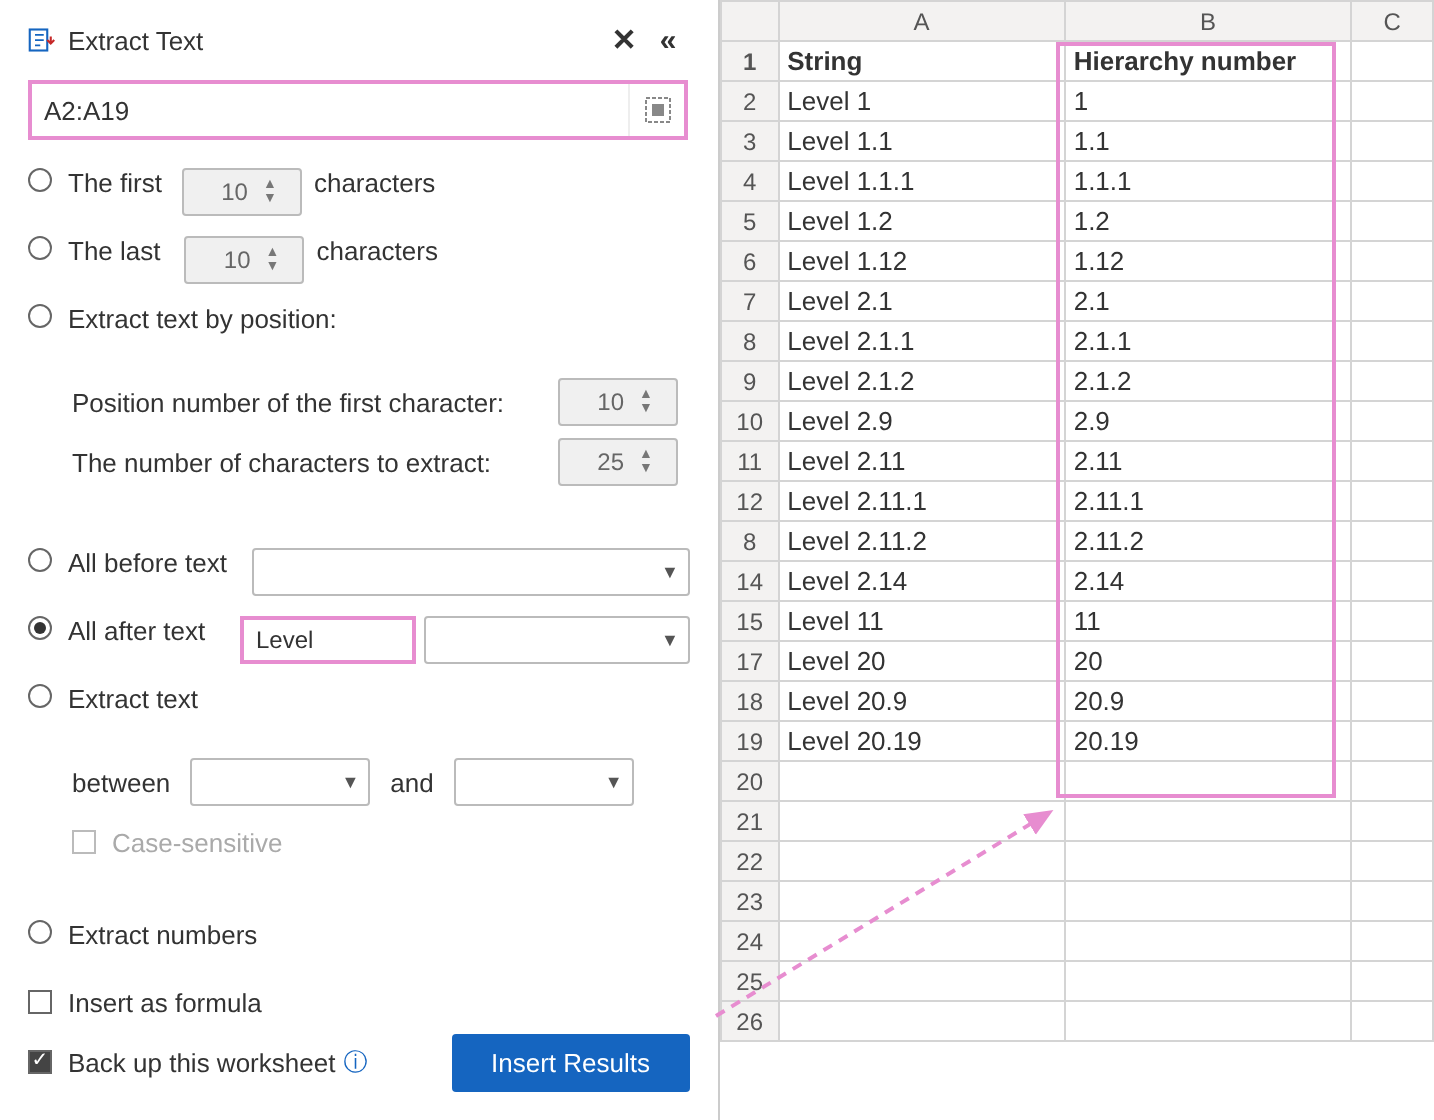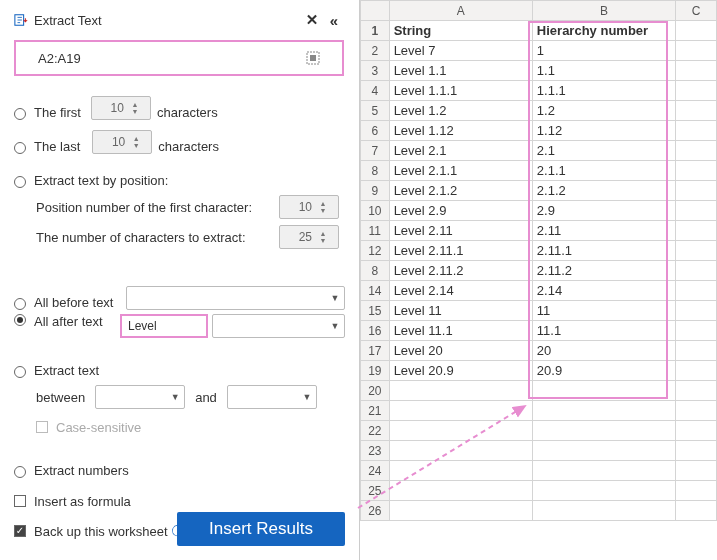--- a/index.html
+++ b/index.html
@@ -3,24 +3,24 @@
 <meta charset="utf-8">
 <style>
 *{box-sizing:border-box;margin:0;padding:0;font-family:"Segoe UI",Arial,sans-serif;font-size:13px;color:#333}
 body{width:717px;height:560px;background:#fff;position:relative;overflow:hidden}
 .panel{position:absolute;left:0;top:0;width:360px;height:560px;border-right:1px solid #ccc;padding:8px 14px 14px 14px}
 .titlebar{display:flex;align-items:center;height:24px;margin-bottom:8px}
 .titlebar .icon{width:14px;height:14px;margin-right:6px}
 .titlebar .t{font-weight:400}
 .titlebar .sp{flex:1}
 .tbtn{width:22px;height:22px;display:flex;align-items:center;justify-content:center;cursor:pointer;font-weight:700;font-size:15px}
-.range-row{display:flex;align-items:center;border:2px solid #e78dd0;padding:16px;height:30px;width:330px;margin-bottom:14px}
+.range-row{display:flex;align-items:center;border:2px solid #e78dd0;padding:0;height:30px;width:330px;margin-bottom:14px}
 .range-row input{flex:1;border:none;outline:none;padding:4px 6px;font-size:13px;background:transparent}
 .sel-btn{width:28px;height:100%;display:flex;align-items:center;justify-content:center;border-left:1px solid #eee}
-.opt{display:flex;align-items:flex-end;height:30px;margin-bottom:4px}
+.opt{display:flex;align-items:flex-start;height:30px;margin-bottom:4px}
 .radio{width:12px;height:12px;border:1px solid #666;border-radius:50%;margin-right:8px;display:inline-flex;align-items:center;justify-content:center;flex:0 0 12px}
 .radio.sel::after{content:"";width:6px;height:6px;background:#333;border-radius:50%}
 .chk{width:12px;height:12px;border:1px solid #666;margin-right:8px;display:inline-flex;align-items:center;justify-content:center;flex:0 0 12px}
 .chk.sel{background:#444}
 .chk.sel::after{content:"✓";color:#fff;font-size:10px;line-height:1}
 .chk.dis{border-color:#bbb}
 .spin{width:60px;height:24px;border:1px solid #bbb;background:#f0f0f0;display:flex;align-items:center;margin:0 6px;border-radius:2px}
 .spin input{width:36px;border:none;background:transparent;text-align:right;padding-right:4px;font-size:12px;color:#666;outline:none}
 .spin .arrows{width:14px;display:flex;flex-direction:column;font-size:7px;color:#777;line-height:7px;align-items:center}
 .sub{margin-left:22px;display:flex;align-items:center;height:30px;justify-content:space-between}
@@ -29,21 +29,21 @@
 .dd .val{flex:1;padding:0 6px;font-size:12px}
 .dd .car{width:18px;text-align:center;font-size:9px;color:#555}
 .after-row{display:flex;align-items:flex-start;height:30px;margin-bottom:4px}
 .after-row .radio{margin-right:8px}
 .after-row .lab{width:86px}
 .after-input{width:88px;height:24px;border:2px solid #e78dd0;padding:2px 6px;font-size:12px;outline:none;margin-right:4px}
 .sub2{margin-left:22px;display:flex;align-items:center;height:30px}
 .dis-text{color:#aaa}
 .footer{position:absolute;bottom:14px;left:14px;right:14px}
 .footer .row{display:flex;align-items:center;height:30px}
-.insert-btn{position:absolute;right:0;bottom:0;background:#1565c0;color:#fff;padding:7px 32px;border:none;cursor:pointer;font-size:17px;border-radius:2px}
+.insert-btn{position:absolute;right:0;bottom:0;background:#1565c0;color:#fff;padding:7px 20px;border:none;cursor:pointer;font-size:13px;border-radius:2px}
 .q{color:#1565c0;margin-left:4px;font-size:12px}
 .grid{position:absolute;left:360px;top:0;right:0;bottom:0;background:#fff}
 table{border-collapse:collapse;width:100%}
 td,th{border:1px solid #d4d4d4;height:20px;font-weight:400;text-align:left;padding:0 4px;font-size:13px;white-space:nowrap}
 th{background:#f3f2f1;text-align:center;color:#555;font-size:12px}
 th.rowh{width:28px;text-align:center}
 td.rowh{background:#f3f2f1;text-align:center;color:#555;font-size:12px}
 tr.hdr td{font-weight:700}
 .colA{width:140px}
 .colB{width:140px}
@@ -149,21 +149,21 @@
     <span class="dd" style="width:90px;margin-left:10px">
         <span class="val"></span>
         <span class="car">▼</span>
       </span>
   </div>
   <div class="sub2">
     <span class="chk dis"></span>
     <span class="dis-text">Case-sensitive</span>
   </div>
 
-  <div class="opt" style="margin-top:6px">
+  <div class="opt" style="margin-top:24px">
     <span class="radio"></span>
     <span>Extract numbers</span>
   </div>
 
   <div class="footer">
     <div class="row">
       <span class="chk"></span>
       <span>Insert as formula</span>
     </div>
     <div class="row">
@@ -187,21 +187,21 @@
       </thead>
     <tbody id="gridbody">
         <tr class="hdr">
           <td class="rowh">1</td>
           <td class="colA">String</td>
           <td class="colB">Hierarchy number</td>
           <td class="colC"></td>
         </tr>
         <tr>
           <td class="rowh">2</td>
-          <td class="colA">Level 7</td>
+          <td class="colA">Level 1</td>
           <td class="colB">1</td>
           <td class="colC"></td>
         </tr>
         <tr>
           <td class="rowh">3</td>
           <td class="colA">Level 1.1</td>
           <td class="colB">1.1</td>
           <td class="colC"></td>
         </tr>
         <tr>
@@ -270,35 +270,35 @@
           <td class="colB">2.14</td>
           <td class="colC"></td>
         </tr>
         <tr>
           <td class="rowh">15</td>
           <td class="colA">Level 11</td>
           <td class="colB">11</td>
           <td class="colC"></td>
         </tr>
         <tr>
-          <td class="rowh">16</td>
-          <td class="colA">Level 11.1</td>
-          <td class="colB">11.1</td>
-          <td class="colC"></td>
-        </tr>
-        <tr>
           <td class="rowh">17</td>
           <td class="colA">Level 20</td>
           <td class="colB">20</td>
           <td class="colC"></td>
         </tr>
         <tr>
-          <td class="rowh">19</td>
+          <td class="rowh">18</td>
           <td class="colA">Level 20.9</td>
           <td class="colB">20.9</td>
+          <td class="colC"></td>
+        </tr>
+        <tr>
+          <td class="rowh">19</td>
+          <td class="colA">Level 20.19</td>
+          <td class="colB">20.19</td>
           <td class="colC"></td>
         </tr>
         <tr>
           <td class="rowh">20</td>
           <td class="colA"></td>
           <td class="colB"></td>
           <td class="colC"></td>
         </tr>
         <tr>
           <td class="rowh">21</td>

